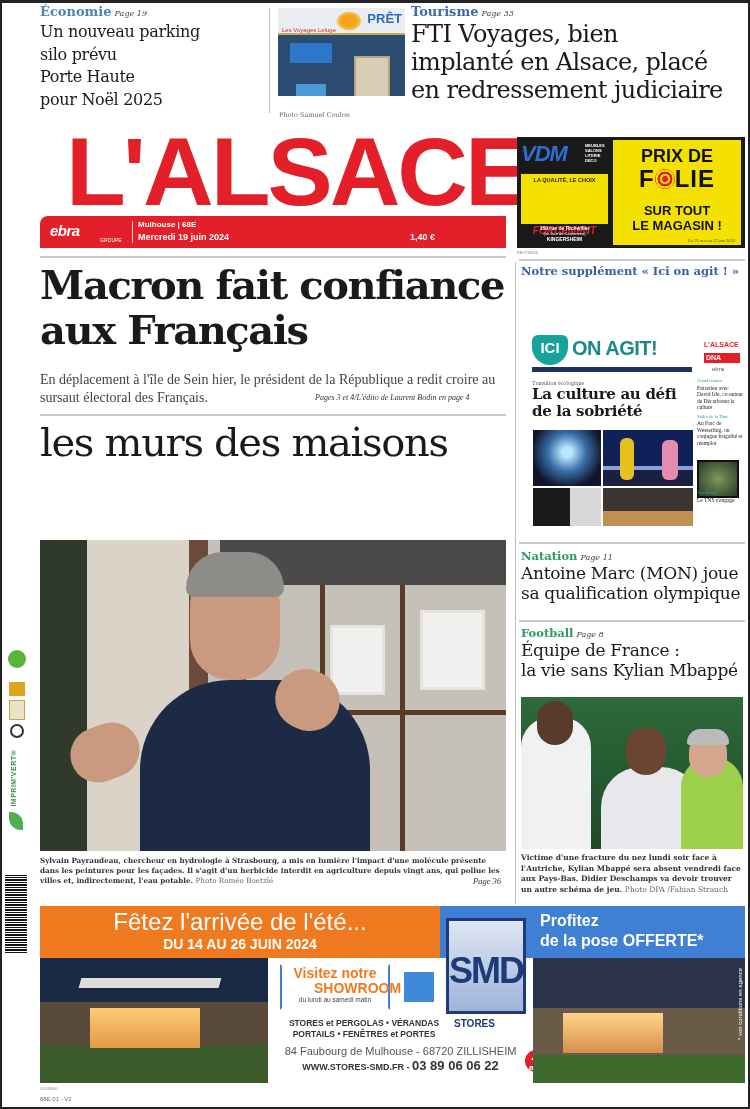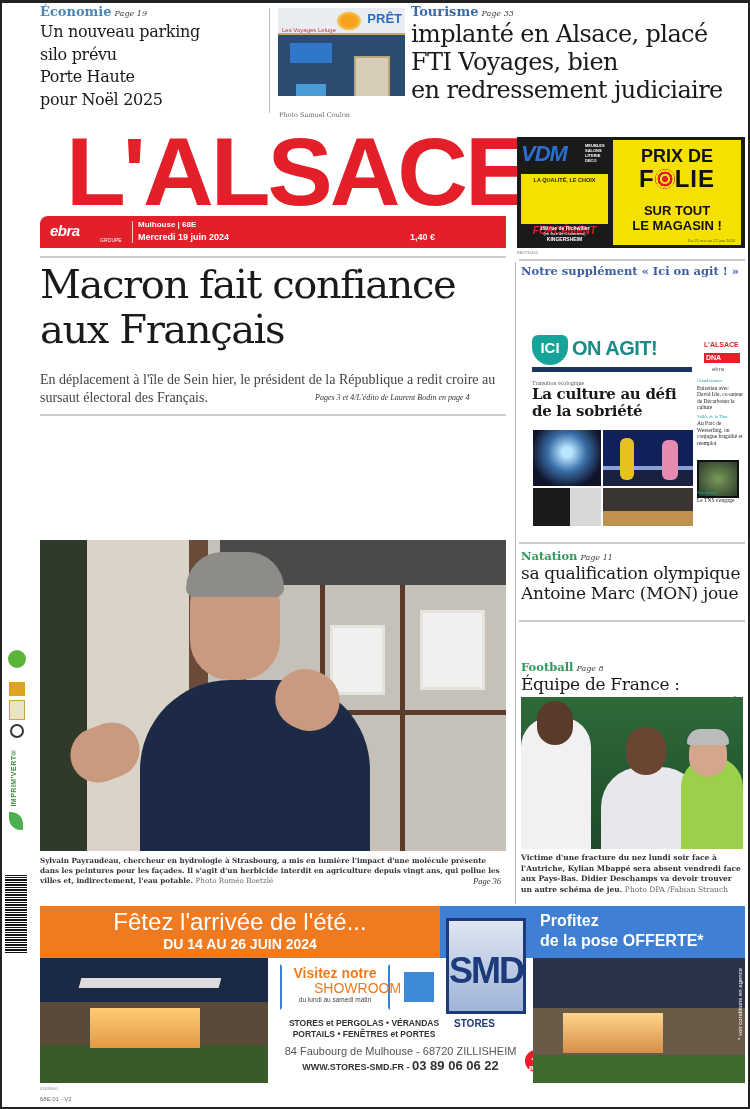--- a/index.html
+++ b/index.html
@@ -45,21 +45,21 @@
   .vdm .addr { position: absolute; left: 4px; top: 88px; width: 87px; text-align: center; color: #fff; font: bold 5px/7px "Liberation Sans", sans-serif; }
   .vdm .prix { position: absolute; left: 96px; top: 3px; width: 128px; height: 105px; background: #f5e100; text-align: center; font-family: "Liberation Sans", sans-serif; color: #111; }
   .vdm .prix .a { font-size: 18px; font-weight: bold; margin-top: 6px; line-height: 20px; }
   .vdm .prix .b { font-size: 24px; font-weight: 900; line-height: 26px; letter-spacing: 1px; }
   .vdm .prix .b .o { display: inline-block; width: 20px; height: 20px; border-radius: 50%; background: radial-gradient(circle, #e3202a 20%, #f5e100 22% 35%, #e3202a 37% 52%, #f5e100 54% 66%, #e3202a 68%); vertical-align: -2px; }
   .vdm .prix .c { font-size: 13px; font-weight: bold; line-height: 15px; margin-top: 11px; }
   .vdm .prix .d { position: absolute; right: 6px; bottom: 2px; font-size: 4px; color: #555; }
 
   
   .hline { position: absolute; height: 2px; background: #ccc; }
-  .lead-hl { left: 40px; top: 262px; width: 475px; font-family: "DejaVu Serif", serif; font-weight: normal; font-size: 40px; line-height: 45px; letter-spacing: -1.4px; }
+  .lead-hl { left: 40px; top: 262px; width: 475px; font-family: "DejaVu Serif", serif; font-weight: bold; font-size: 40px; line-height: 45px; letter-spacing: -1.4px; }
   .lead-dek { left: 40px; top: 371px; width: 470px; font-family: "Liberation Serif", serif; font-size: 14px; line-height: 18px; color: #444; }
   .lead-ref { left: 315px; top: 393px; font-family: "Liberation Serif", serif; font-style: italic; font-size: 8px; color: #333; }
 
   .second-hl { left: 40px; top: 420px; width: 475px; font-family: "DejaVu Serif", serif; font-size: 40px; line-height: 44px; letter-spacing: -1.3px; }
 
   .main-photo { left: 40px; top: 540px; width: 466px; height: 311px; overflow: hidden; background: linear-gradient(90deg, #2f3a2a 0 10%, #d9d3c8 10% 32%, #6b4a3a 32% 36%, #c5c0b8 36% 100%); }
   .main-photo .roof { position: absolute; left: 180px; top: 0; width: 290px; height: 45px; background: #4a4a4a; }
   .main-photo .beam { position: absolute; background: #5a3b2a; }
   .main-photo .win { position: absolute; background: #f0f0ee; border: 3px solid #e5e3de; }
   .main-photo .person-body { position: absolute; left: 100px; top: 140px; width: 230px; height: 180px; background: #1d2a45; border-radius: 90px 90px 0 0; }
@@ -113,21 +113,21 @@
   .smd .blue .p2 { position: absolute; left: 100px; top: 26px; font-size: 16px; font-weight: bold; }
   .smd .left-img { position: absolute; left: 0; top: 52px; width: 228px; height: 125px; background: linear-gradient(#1b2a44 0 35%, #5a4a3a 35% 70%, #3a5a2a 70%); }
   .smd .left-img .pergola { position: absolute; left: 40px; top: 20px; width: 140px; height: 10px; background: #ddd; transform: skewX(-15deg); }
   .smd .left-img .glow { position: absolute; left: 50px; top: 50px; width: 110px; height: 40px; background: linear-gradient(#ffcb74, #e39a45); }
   .smd .right-img { position: absolute; left: 493px; top: 52px; width: 212px; height: 125px; background: linear-gradient(#2a3348 0 40%, #6a5a48 40% 78%, #3e6a2e 78%); }
   .smd .right-img .glow { position: absolute; left: 30px; top: 55px; width: 100px; height: 40px; background: linear-gradient(#ffd48a, #d68f4a); }
   .smd .right-img .vert { position: absolute; right: 2px; top: 10px; font: 6px "Liberation Sans", sans-serif; color: #fff; writing-mode: vertical-rl; transform: rotate(180deg); }
   .smd .mid { position: absolute; left: 228px; top: 52px; width: 291px; height: 125px; background: #fff; font-family: "Liberation Sans", sans-serif; text-align: center; }
   .smd .visit { position: absolute; left: 12px; top: 6px; width: 110px; height: 46px; border: 2px solid #3f7fd4; border-top-color: transparent; border-bottom-color: transparent; }
   .smd .visit .v1 { color: #f07a1f; font-size: 14px; font-weight: bold; line-height: 15px; }
-  .smd .visit .v2 { color: #f07a1f; font-size: 14px; font-weight: normal; line-height: 15px; padding-left: 32px; }
+  .smd .visit .v2 { color: #f07a1f; font-size: 14px; font-weight: bold; line-height: 15px; padding-left: 32px; }
   .smd .visit .v3 { color: #444; font-size: 6.5px; }
   .smd .qual { position: absolute; left: 136px; top: 14px; width: 30px; height: 30px; background: #3f8ad8; }
   .smd .smdlogo { position: absolute; left: 178px; top: -40px; width: 80px; height: 96px; background: linear-gradient(#dfe6f2, #9fb4d8); border: 3px solid #1d3a7a; color: #1d3a7a; font-size: 36px; font-weight: bold; line-height: 100px; letter-spacing: -2px; }
   .smd .stores { position: absolute; left: 186px; top: 60px; font-size: 10px; font-weight: bold; color: #1d3a7a; }
   .smd .l1 { position: absolute; left: 6px; top: 60px; width: 180px; font-size: 8.5px; font-weight: bold; color: #333; line-height: 11px; }
   .smd .addr { position: absolute; left: 0; top: 87px; width: 265px; font-size: 11px; color: #555; }
   .smd .web { position: absolute; left: 0; top: 100px; width: 265px; font-size: 9px; font-weight: bold; color: #333; }
   .smd .web b { font-size: 13px; }
   .smd .ans { position: absolute; left: 255px; top: 90px; width: 26px; height: 26px; border-radius: 50%; background: #e3202a; color: #fff; font: bold 8px/9px "Liberation Sans", sans-serif; padding-top: 4px; border: 2px solid #fff; }
 
@@ -163,22 +163,22 @@
   <div class="win2"></div>
   <div class="door"></div>
 </div>
 <div class="abs caption-xs" style="left:279px; top:111px;">Photo Samuel Coulon</div>
 
 <div class="abs" style="left:411px; top:4px; width:336px;">
   <div class="kicker serif" style="color:#3a6aa8;">
     <span>Tourisme</span><span class="page">Page 33</span>
   </div>
   <div class="teaser-hl" style="font-size:24px; line-height:28px; margin-top:1px; letter-spacing:-0.6px;">
+    <div>FTI Voyages, bien</div>
     <div>implanté en Alsace, placé</div>
-    <div>FTI Voyages, bien</div>
     <div>en redressement judiciaire</div>
   </div>
 </div>
 
 <div class="abs logo">L'ALSACE</div>
 <div class="abs band">
   <span class="ebra">ebra</span>
   <span class="groupe">GROUPE</span>
   <span class="sep"></span>
   <span class="ed">Mulhouse | 68E</span>
@@ -217,20 +217,21 @@
 <div class="hline" style="left:40px; top:256px; width:466px;"></div>
 <div class="abs lead-hl">
   <div>Macron fait confiance</div>
   <div>aux Français</div>
 </div>
 <div class="abs lead-dek">En déplacement à l'île de Sein hier, le président de la République a redit croire au sursaut électoral des Français.</div>
 <div class="abs lead-ref">Pages 3 et 4/L'édito de Laurent Bodin en page 4</div>
 <div class="hline" style="left:40px; top:414px; width:466px;"></div>
 
 <div class="abs second-hl">
+  <div>les murs des maisons</div>
 </div>
 
 <div class="abs main-photo">
   <div class="roof"></div>
   <div class="beam" style="left:200px; top:45px; width:6px; height:266px;"></div>
   <div class="beam" style="left:280px; top:45px; width:5px; height:266px;"></div>
   <div class="beam" style="left:360px; top:45px; width:5px; height:266px;"></div>
   <div class="beam" style="left:200px; top:170px; width:266px; height:5px;"></div>
   <div class="win" style="left:290px; top:85px; width:55px; height:70px;"></div>
   <div class="win" style="left:380px; top:70px; width:65px; height:80px;"></div>
@@ -281,27 +282,27 @@
   <div class="k" style="margin-top:3px;">Vallée de la Thur</div>
   <div style="margin-bottom:44px;">Au Parc de Wesserling, on conjugue frugalité et réemploi</div>
   <div class="k">Strasbourg</div>
   <div>Le TNS s'engage</div>
 </div>
 
 <div class="hline" style="left:519px; top:542px; width:226px;"></div>
 <div class="abs" style="left:521px; top:549px; width:224px;">
   <div class="rcol-kicker" style="color:#2e9b5e;"><span>Natation</span><span class="page" style="font-style:italic; font-weight:normal; font-size:8px; color:#444; margin-left:3px;">Page 11</span></div>
   <div class="rcol-hl">
+    <div>Antoine Marc (MON) joue</div>
     <div>sa qualification olympique</div>
-    <div>Antoine Marc (MON) joue</div>
   </div>
 </div>
 
 <div class="hline" style="left:519px; top:620px; width:226px;"></div>
-<div class="abs" style="left:521px; top:660px; width:224px;">
+<div class="abs" style="left:521px; top:626px; width:224px;">
   <div class="rcol-kicker" style="color:#2e9b5e;"><span>Football</span><span style="font-style:italic; font-weight:normal; font-size:8px; color:#444; margin-left:3px;">Page 8</span></div>
   <div class="rcol-hl">
     <div>Équipe de France :</div>
     <div>la vie sans Kylian Mbappé</div>
   </div>
 </div>
 
 <div class="abs mbappe-photo">
   <div class="p1"></div>
   <div class="h1"></div>

